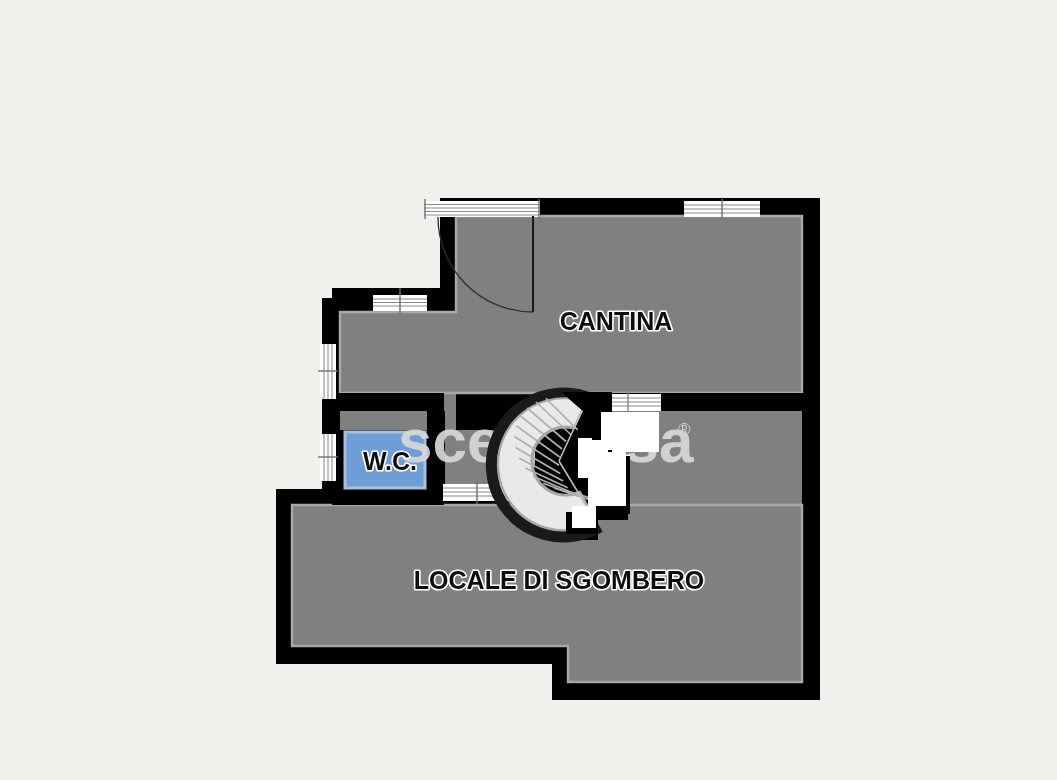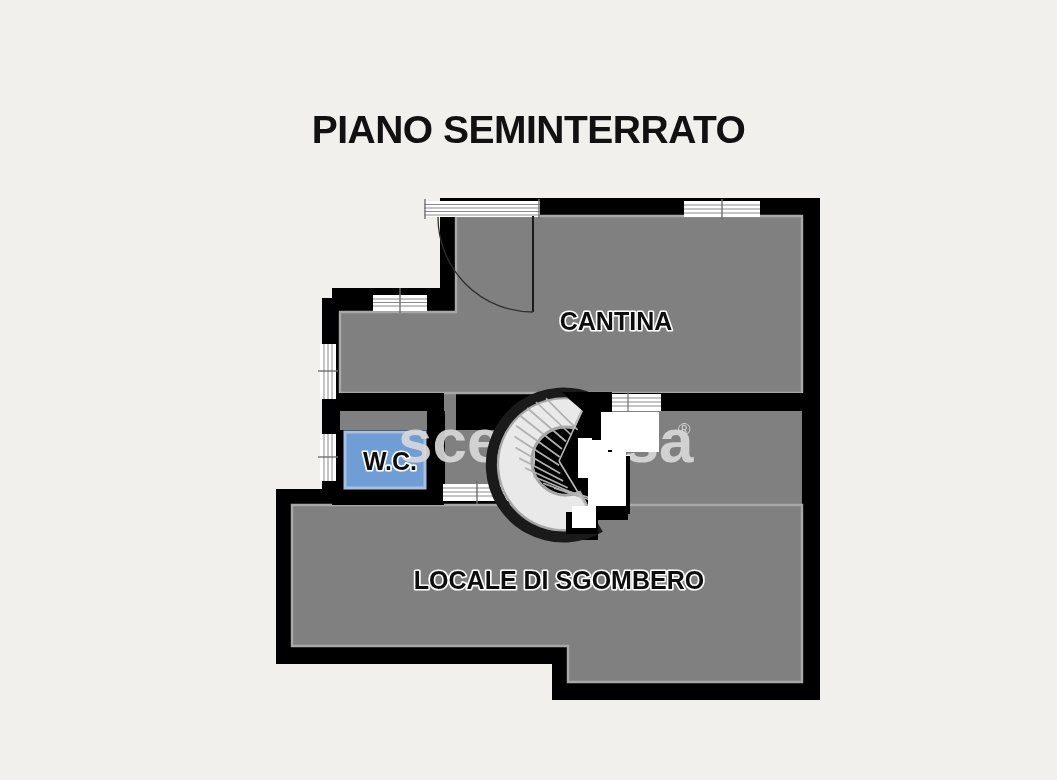--- a/index.html
+++ b/index.html
@@ -39,21 +39,20 @@
     font-family:"Liberation Sans", sans-serif;
     fill:#d8d8d8;
     opacity:.92;
   }
 </style>
 </head>
 <body style="background: rgb(241, 240, 236);">
 
 <div id="stage">
 
-  <div id="title">PIANO SEMINTERRATO</div>
 
   <svg width="1057" height="780" viewBox="0 0 1057 780" shape-rendering="geometricPrecision">
 
     <g>
 
       <path d="
         M 440 198
         L 820 198
         L 820 700
         L 552 700

